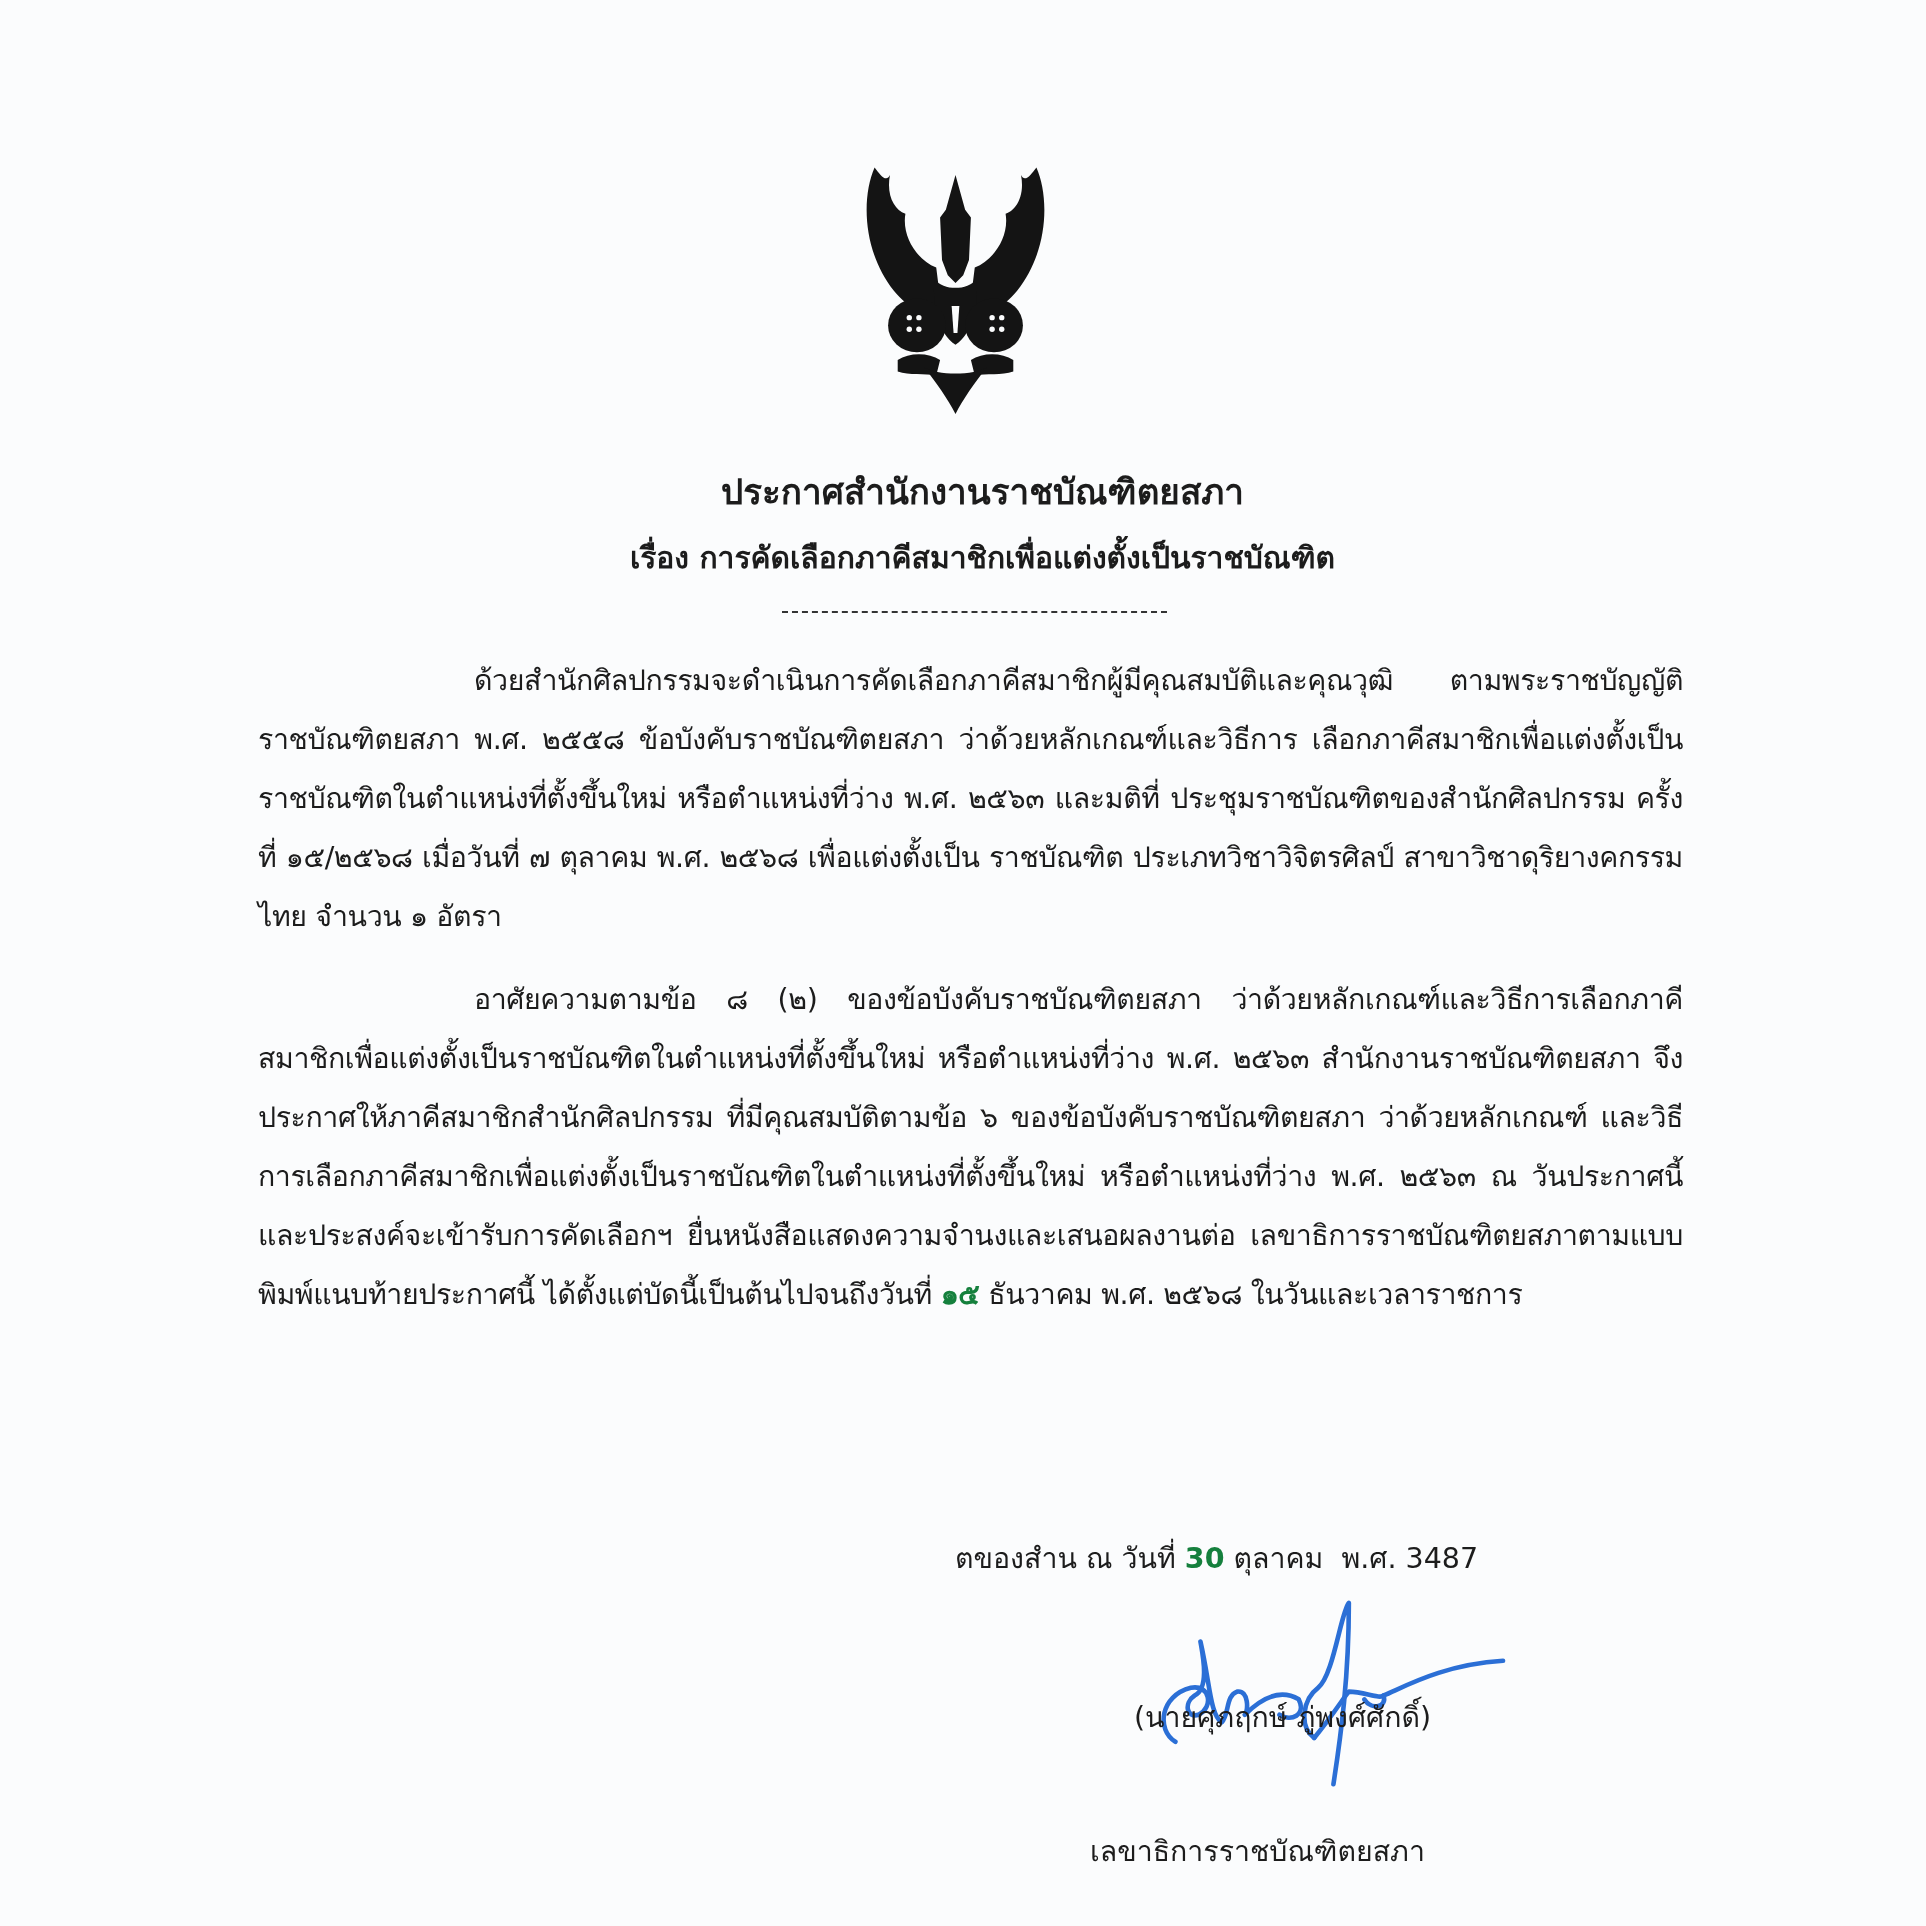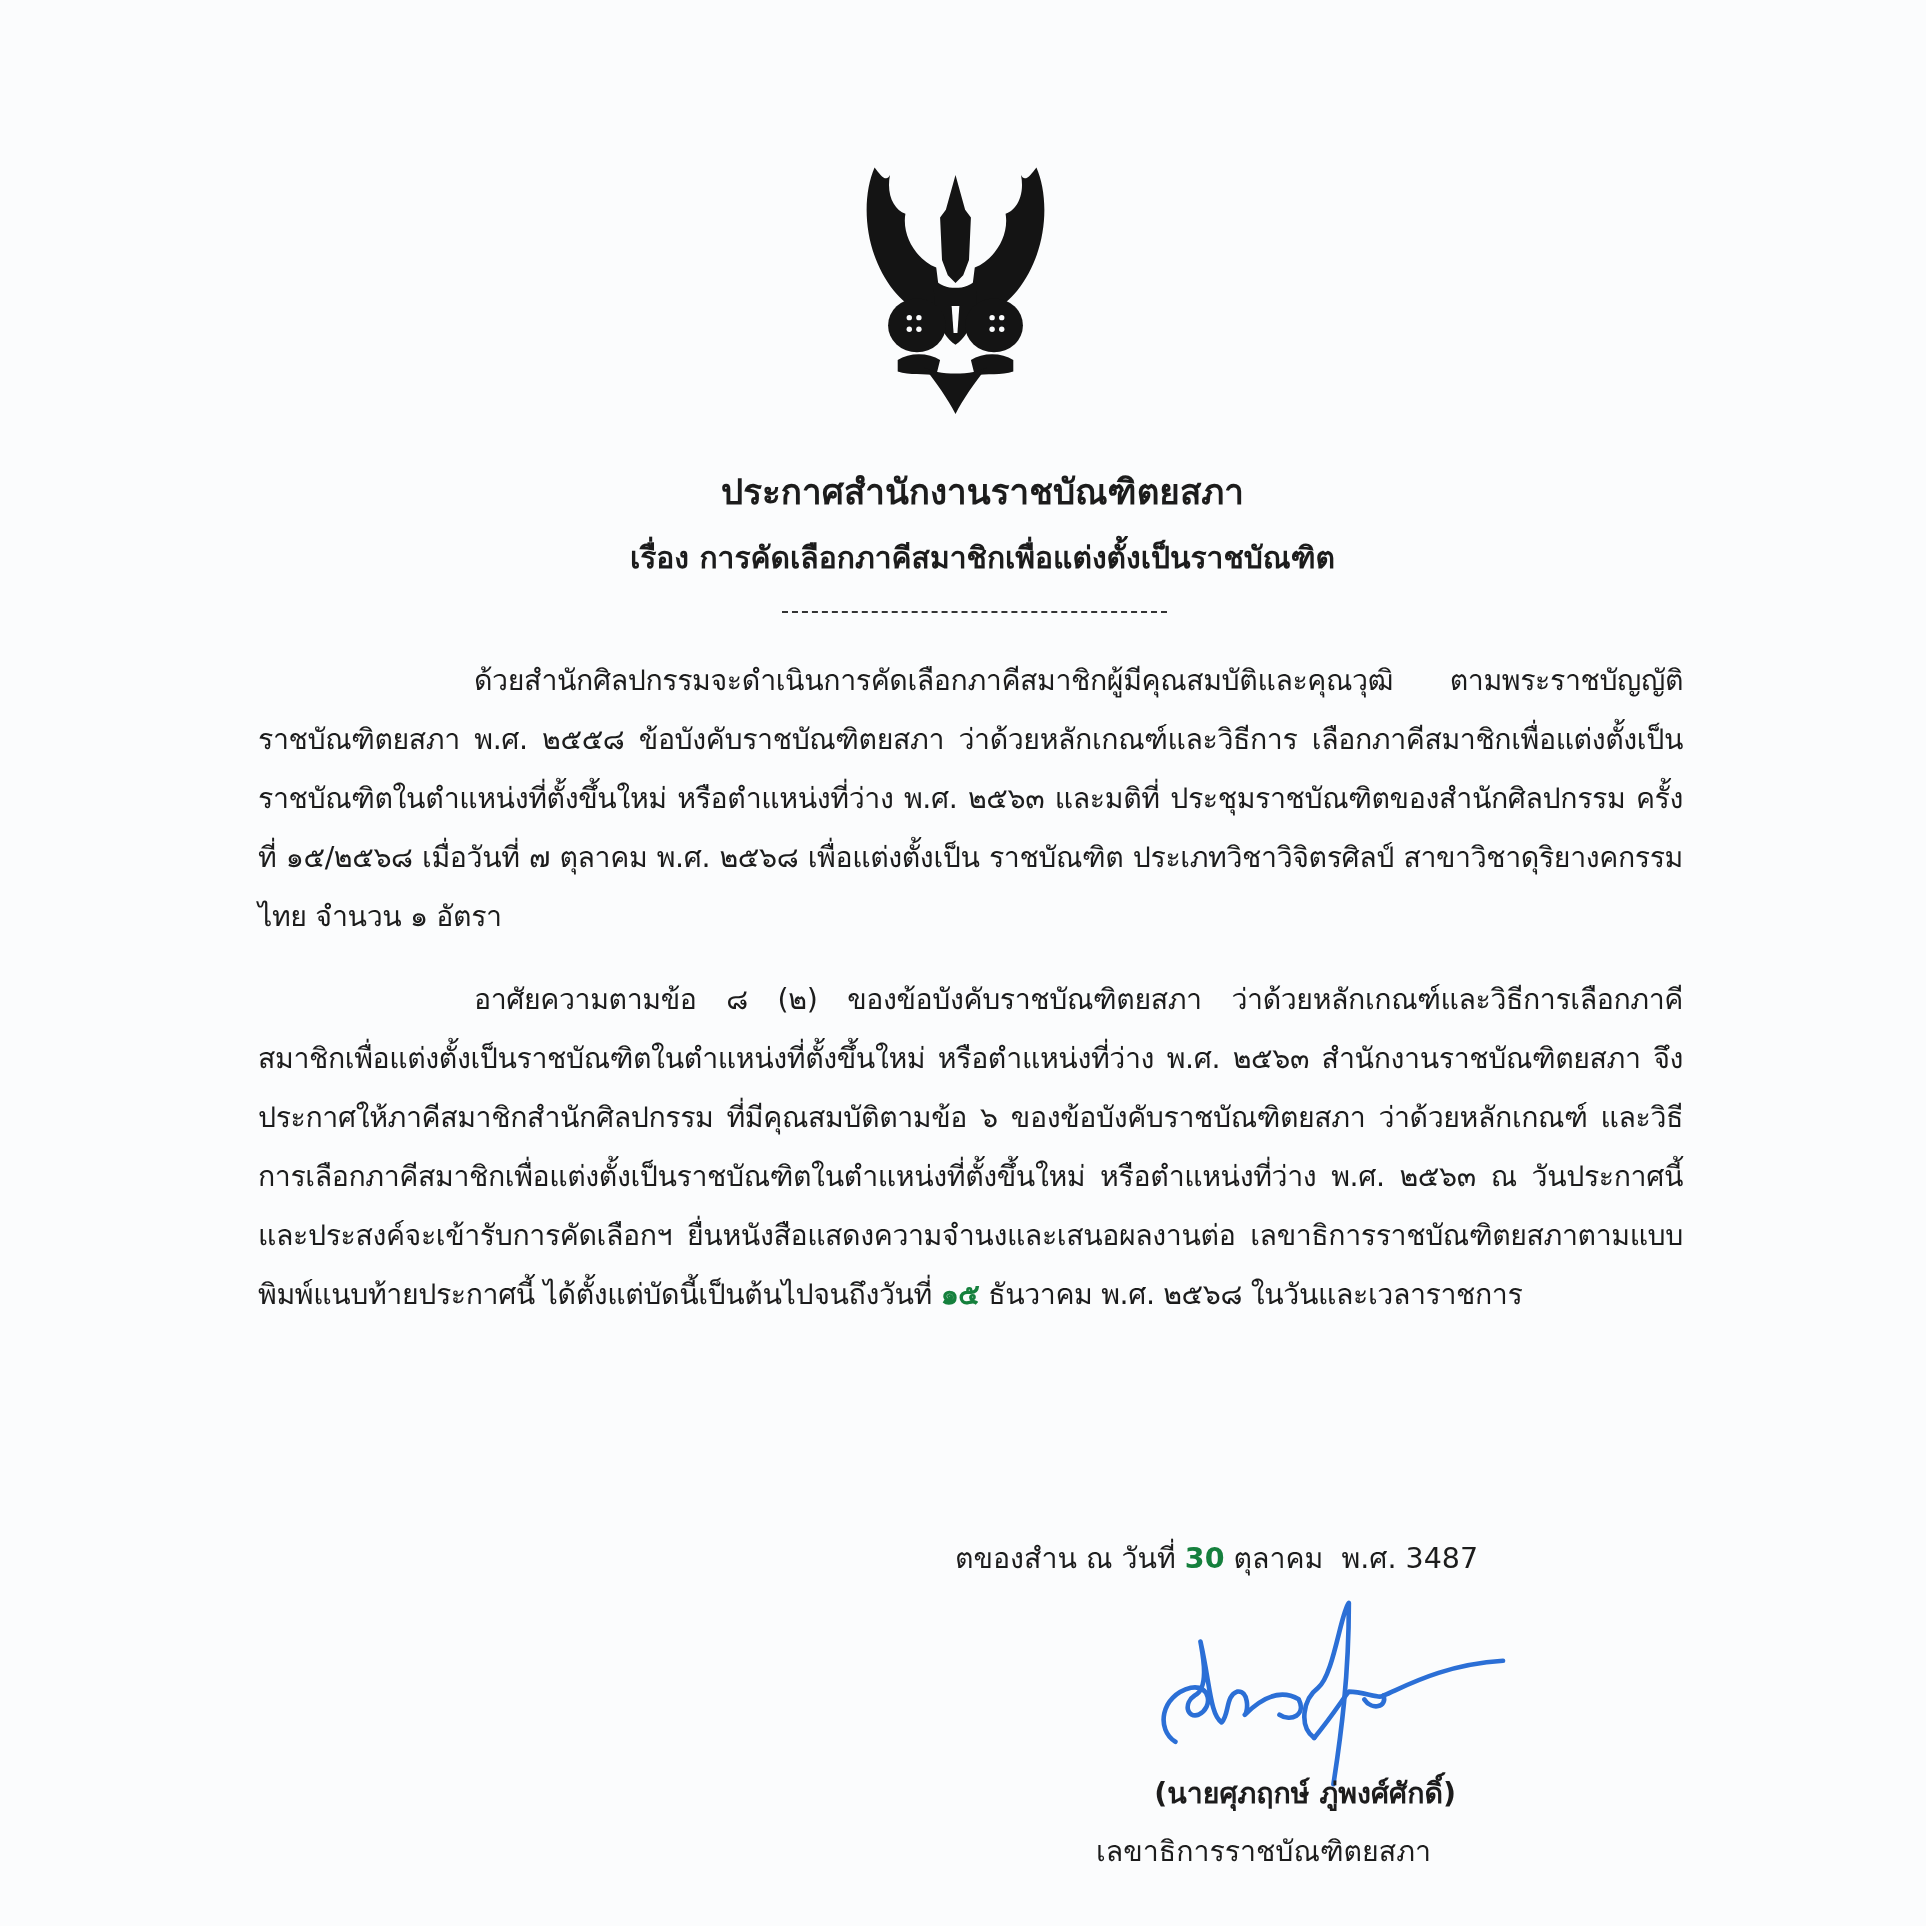--- a/index.html
+++ b/index.html
@@ -11,22 +11,22 @@
   .subject { left:0; width:1965px; top:534px; text-align:center; font-size:30px; font-weight:bold; }
   .divider { left:782px; top:611px; width:385px; height:0; border-top:2.3px dashed #333; }
   .para { left:258px; width:1425px; font-size:28.5px; line-height:59px; text-align:justify;
           text-align-last:left; letter-spacing:-0.4px; }
   .para .indent { display:inline-block; width:216px; }
   .p1 { top:651px; }
   .p2 { top:970px; }
   .hand { color:#15803d; font-weight:bold; }
   .dateline { left:955px; top:1535px; font-size:28.5px; white-space:pre; }
   .signature { left:1133px; top:1599px; width:424px; height:193px; }
-  .sig-name { left:1109px; top:1770px; width:347px; text-align:right; font-size:28.5px;font-weight:bold; }
-  .sig-title { left:1090px; top:1828px; width:347px; text-align:center; font-size:28.5px; }
+  .sig-name { left:1109px; top:1694px; width:347px; text-align:center; font-size:28.5px; }
+  .sig-title { left:1090px; top:1828px; width:347px; text-align:left; font-size:28.5px; }
 </style>
 </head>
 <body>
 
 <svg class="abs emblem" viewBox="0 0 500 680">
   <g fill="#141414">
 
     <path d="M40 40 C5 120 10 260 90 360 C140 420 190 430 215 420 L200 300 C150 280 110 220 120 160 C90 150 70 110 80 60 C70 80 55 60 40 40 Z"></path>
 
     <path d="M460 40 C495 120 490 260 410 360 C360 420 310 430 285 420 L300 300 C350 280 390 220 380 160 C410 150 430 110 420 60 C430 80 445 60 460 40 Z"></path>

